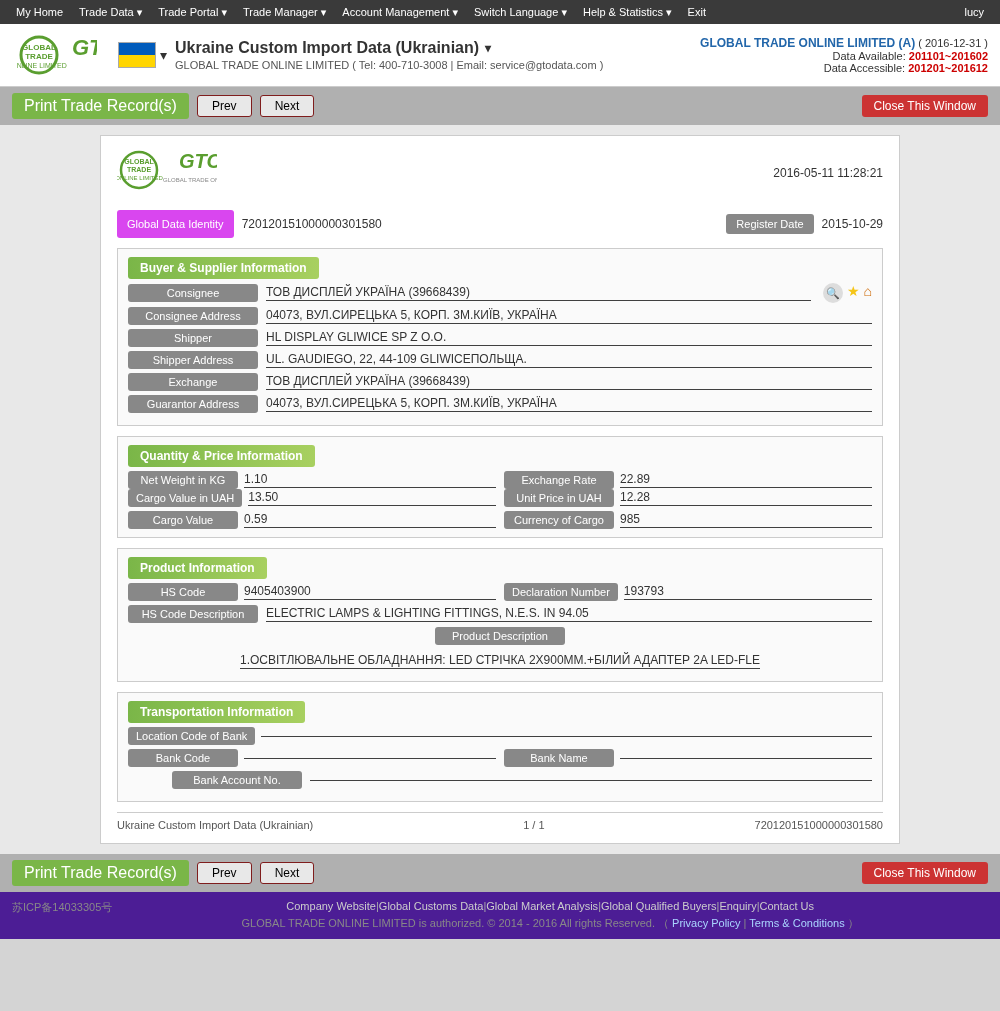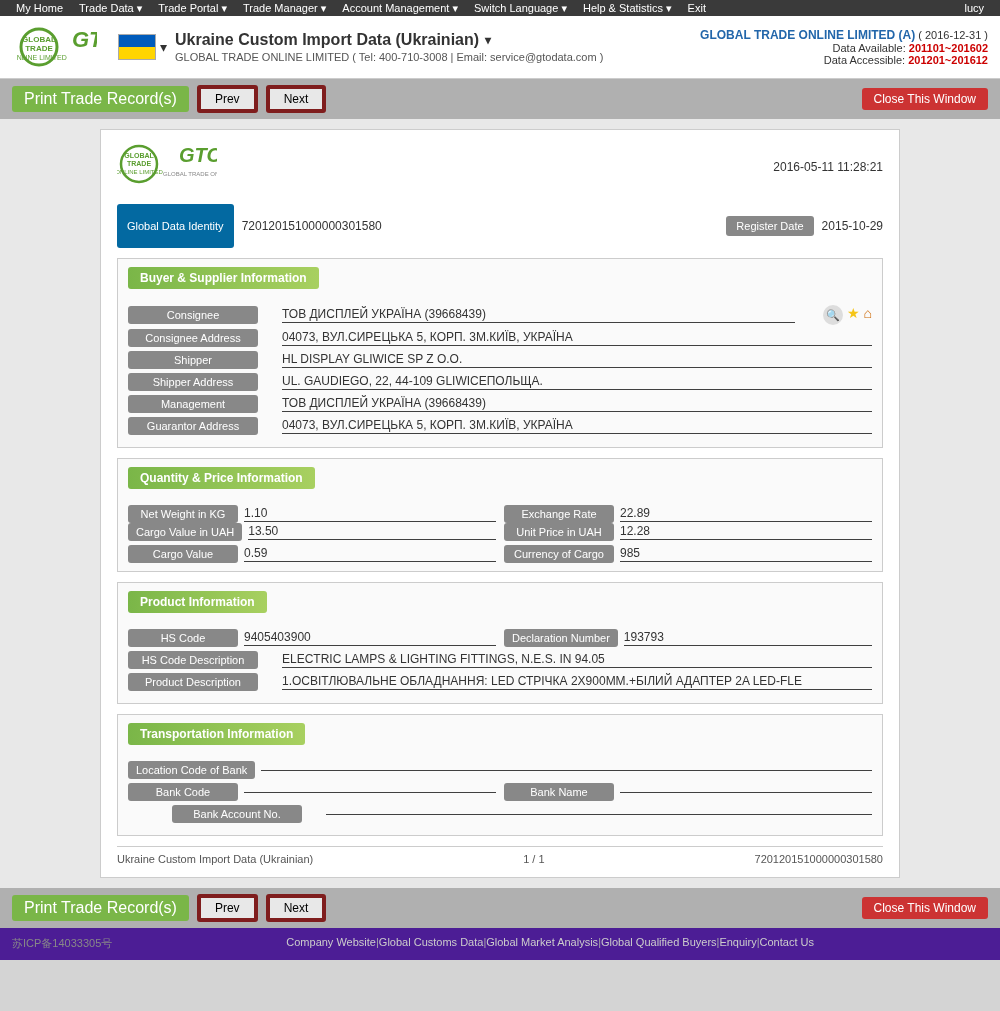--- a/index.html
+++ b/index.html
@@ -4,21 +4,21 @@
   <style>
     * { box-sizing: border-box; margin: 0; padding: 0; }
     body { font-family: Arial, sans-serif; font-size: 12px; background: #d4d4d4; color: #333; }
 
     
     .top-nav {
       background: #3a3a3a;
       color: #fff;
       display: flex;
       align-items: center;
-      padding: 4px 8px;
+      padding: 12px 8px;
       height: 16px;
       font-size: 11px;
     }
     .top-nav-item {
       padding: 2px 8px;
       cursor: pointer;
       white-space: nowrap;
     }
     .top-nav-spacer { flex: 1; }
     .top-nav-user { padding: 2px 8px; }
@@ -71,21 +71,21 @@
       background: #7ab648;
       color: #fff;
       border: none;
       padding: 4px 12px;
       cursor: pointer;
       font-size: 16px;
       border-radius: 3px;
     }
     .btn-nav {
       background: #e8e8e8;
-      border: 4px solid #7f1d1d;
+      border: 1px solid #7f1d1d;
       padding: 3px 14px;
       cursor: pointer;
       font-size: 12px;
       border-radius: 3px;
     }
     .btn-close {
       background: #cc3333;
       color: #fff;
       border: none;
       padding: 4px 12px;
@@ -121,23 +121,23 @@
     .record-date { font-size: 12px; color: #333; }
 
     
     .gdi-row {
       display: flex;
       align-items: center;
       margin-bottom: 10px;
       gap: 8px;
     }
     .gdi-label {
-      background: #0369a1;
-      color: #fff;
-      padding: 16px 10px;
+      background: #d946ef;
+      color: #fff;
+      padding: 8px 10px;
       font-size: 11px;
       border-radius: 3px;
       white-space: nowrap;
     }
     .gdi-value {
       font-size: 12px;
       color: #333;
       flex: 1;
     }
     .gdi-reg-label {
@@ -155,35 +155,35 @@
 
     
     .section-header {
       background: linear-gradient(to right, #7ab648, #a8d060);
       color: #fff;
       padding: 4px 12px;
       font-size: 12px;
       font-weight: bold;
       border-radius: 3px;
       display: inline-block;
-      margin-bottom: 16px;
+      margin-bottom: 4px;
     }
     .section-block {
       border: 1px solid #ccc;
       padding: 8px 10px;
       margin-bottom: 10px;
       background: #fafafa;
     }
 
     
     .field-row {
       display: flex;
       align-items: center;
       margin-bottom: 4px;
-      gap: 24px;
+      gap: 8px;
     }
     .field-label {
       background: #888;
       color: #fff;
       padding: 3px 8px;
       font-size: 11px;
       border-radius: 3px;
       min-width: 130px;
       text-align: center;
       white-space: nowrap;
@@ -361,21 +361,21 @@
       </div>
       <div class="field-row">
         <div class="field-label">Shipper</div>
         <div class="field-value">HL DISPLAY GLIWICE SP Z O.O.</div>
       </div>
       <div class="field-row">
         <div class="field-label">Shipper Address</div>
         <div class="field-value">UL. GAUDIEGO, 22, 44-109 GLIWICEПОЛЬЩА.</div>
       </div>
       <div class="field-row">
-        <div class="field-label">Management</div>
+        <div class="field-label">Exchange</div>
         <div class="field-value">ТОВ ДИСПЛЕЙ УКРАЇНА  (39668439)</div>
       </div>
       <div class="field-row">
         <div class="field-label">Guarantor Address</div>
         <div class="field-value">04073, ВУЛ.СИРЕЦЬКА 5, КОРП. 3М.КИЇВ, УКРАЇНА</div>
       </div>
     </div>
 
     <div class="section-block">
       <div class="section-header">Quantity &amp; Price Information</div>
@@ -422,21 +422,21 @@
         </div>
         <div class="col">
           <div class="field-label">Declaration Number</div>
           <div class="field-value">193793</div>
         </div>
       </div>
       <div class="field-row" style="margin-top:4px;">
         <div class="field-label">HS Code Description</div>
         <div class="field-value">ELECTRIC LAMPS &amp; LIGHTING FITTINGS, N.E.S. IN 94.05</div>
       </div>
-      <div class="field-row" style="margin-top:0;">
+      <div class="field-row" style="margin-top:0;flex-direction:column;">
         <div class="field-label">Product Description</div>
         <div class="field-value">1.ОСВІТЛЮВАЛЬНЕ ОБЛАДНАННЯ: LED СТРІЧКА 2Х900ММ.+БІЛИЙ АДАПТЕР 2A LED-FLE</div>
       </div>
     </div>
 
     <div class="section-block">
       <div class="section-header">Transportation Information</div>
 
       <div class="two-col-fields">
         <div class="col">
@@ -481,15 +481,22 @@
     <span class="icp">苏ICP备14033305号</span>
     <div style="flex:1;">
       <div class="bottom-footer-links">
         <a href="#">Company Website</a> |
         <a href="#">Global Customs Data</a> |
         <a href="#">Global Market Analysis</a> |
         <a href="#">Global Qualified Buyers</a> |
         <a href="#">Enquiry</a> |
         <a href="#">Contact Us</a>
       </div>
+      <div class="bottom-footer-copy">
+        <span>GLOBAL TRADE ONLINE LIMITED is authorized. © 2014 - 2016 All rights Reserved.  （</span>
+        <a href="#">Privacy Policy</a>
+        <span> | </span>
+        <a href="#">Terms &amp; Conditions</a>
+        <span>）</span>
+      </div>
     </div>
   </div>
 </div>
 
 </body></html>

